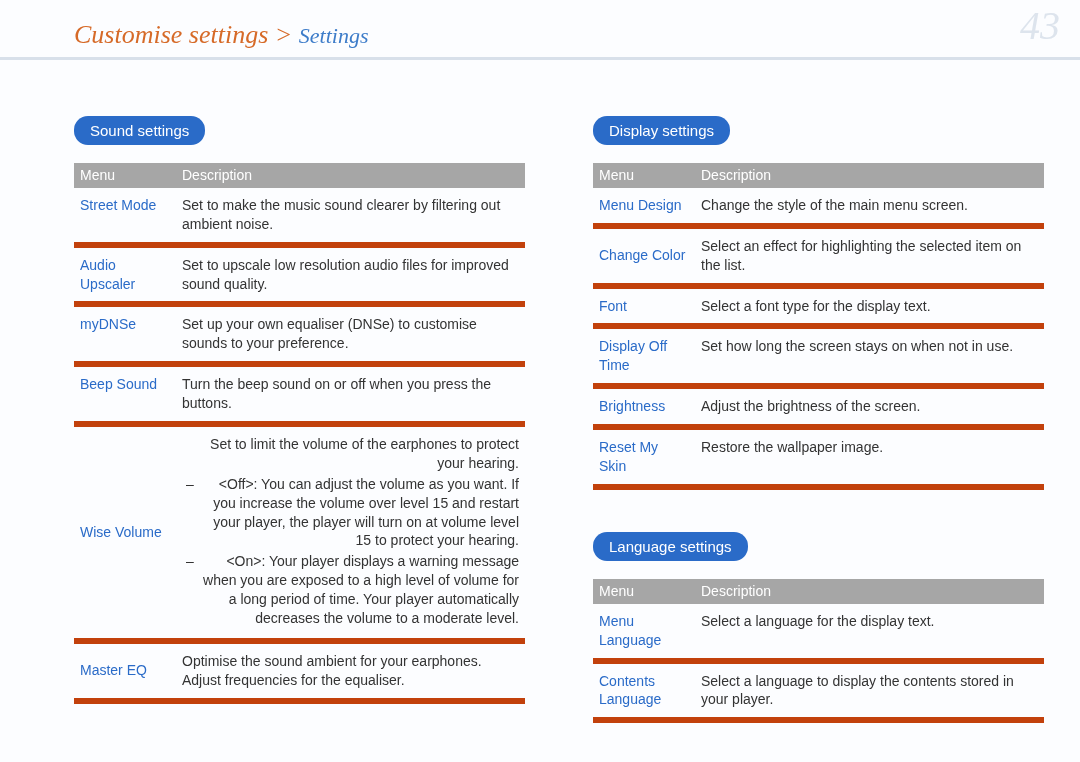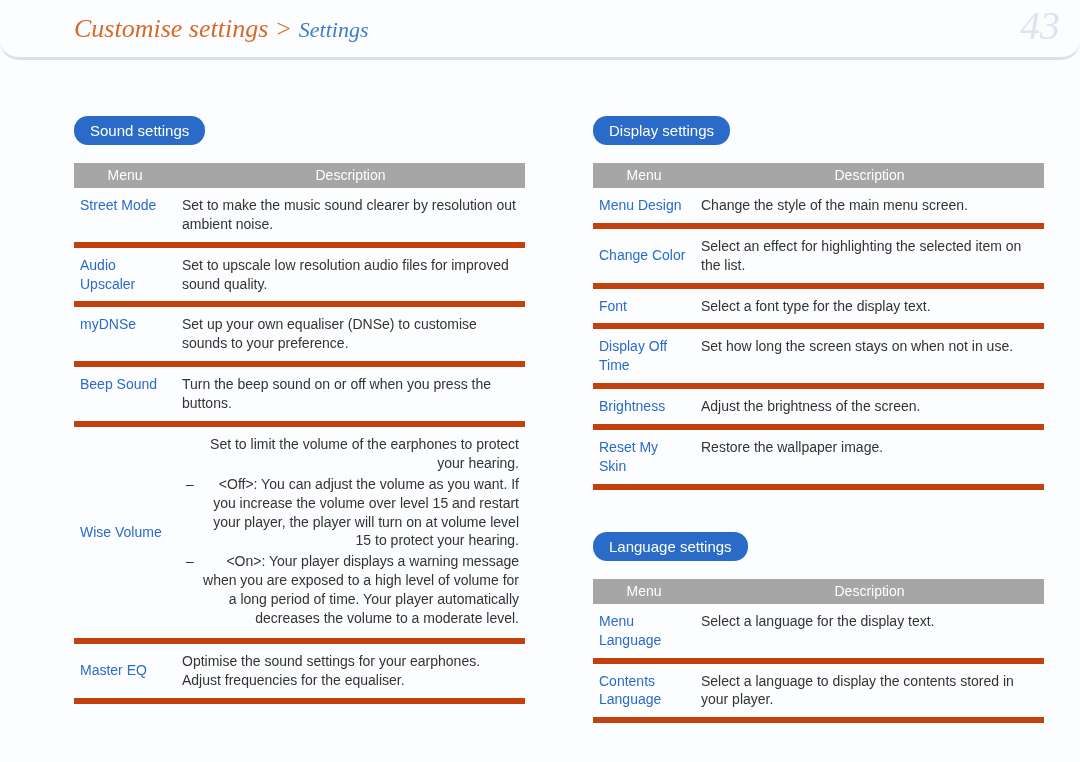--- a/index.html
+++ b/index.html
@@ -7,23 +7,22 @@
       width: 1080px;
       height: 762px;
       background: #fcfdff;
       font-family: Arial, Helvetica, sans-serif;
       position: relative;
       color: #333;
     }
     .header {
       height: 60px;
       border-bottom: 3px solid #d8e0ea;
-      padding: 14px 28px 0 74px;
+      padding: 20px 28px 0 74px;
       position: relative;
-      border-radius: 19px;
     }
     .breadcrumb {
       font-size: 26px;
       font-family: Georgia, 'Times New Roman', serif;
       font-style: italic;
     }
     .crumb-main { color: #d66a28; }
     .crumb-sub { color: #3d7cc9; font-size: 22px; }
     .page-num {
       position: absolute;
@@ -52,21 +51,21 @@
     table {
       width: 100%;
       border-collapse: collapse;
       font-size: 14px;
       line-height: 1.35;
     }
     thead th {
       background: #a6a6a6;
       color: #fff;
       font-weight: normal;
-      text-align: center;
+      text-align: left;
       padding: 3px 6px;
       font-size: 14px;
     }
     th.col-menu { width: 102px; }
     tbody td {
       padding: 8px 6px;
       vertical-align: top;
       border-bottom: 6px solid #c2410c;
     }
     td.menu-name { color: #2a6bc8; }
@@ -99,21 +98,21 @@
       <table>
         <thead>
           <tr>
             <th class="col-menu">Menu</th>
             <th>Description</th>
           </tr>
         </thead>
         <tbody>
           <tr>
             <td class="menu-name">Street Mode</td>
-            <td>Set to make the music sound clearer by resolution out ambient noise.</td>
+            <td>Set to make the music sound clearer by filtering out ambient noise.</td>
           </tr>
           <tr>
             <td class="menu-name">Audio Upscaler</td>
             <td>Set to upscale low resolution audio files for improved sound quality.</td>
           </tr>
           <tr>
             <td class="menu-name">myDNSe</td>
             <td>Set up your own equaliser (DNSe) to customise sounds to your preference.</td>
           </tr>
           <tr>
@@ -125,21 +124,21 @@
             <td>
               <div class="desc-block">Set to limit the volume of the earphones to protect your hearing.</div>
               <ul class="opts">
                 <li>&lt;Off&gt;: You can adjust the volume as you want. If you increase the volume over level 15 and restart your player, the player will turn on at volume level 15 to protect your hearing.</li>
                 <li>&lt;On&gt;: Your player displays a warning message when you are exposed to a high level of volume for a long period of time. Your player automatically decreases the volume to a moderate level.</li>
               </ul>
             </td>
           </tr>
           <tr>
             <td class="menu-name" style="vertical-align:middle">Master EQ</td>
-            <td>Optimise the sound settings for your earphones. Adjust frequencies for the equaliser.</td>
+            <td>Optimise the sound ambient for your earphones. Adjust frequencies for the equaliser.</td>
           </tr>
         </tbody>
       </table>
     </div>
   </div>
 
   <div class="col">
 
     <div class="section">
       <div class="section-title">Display settings</div>

